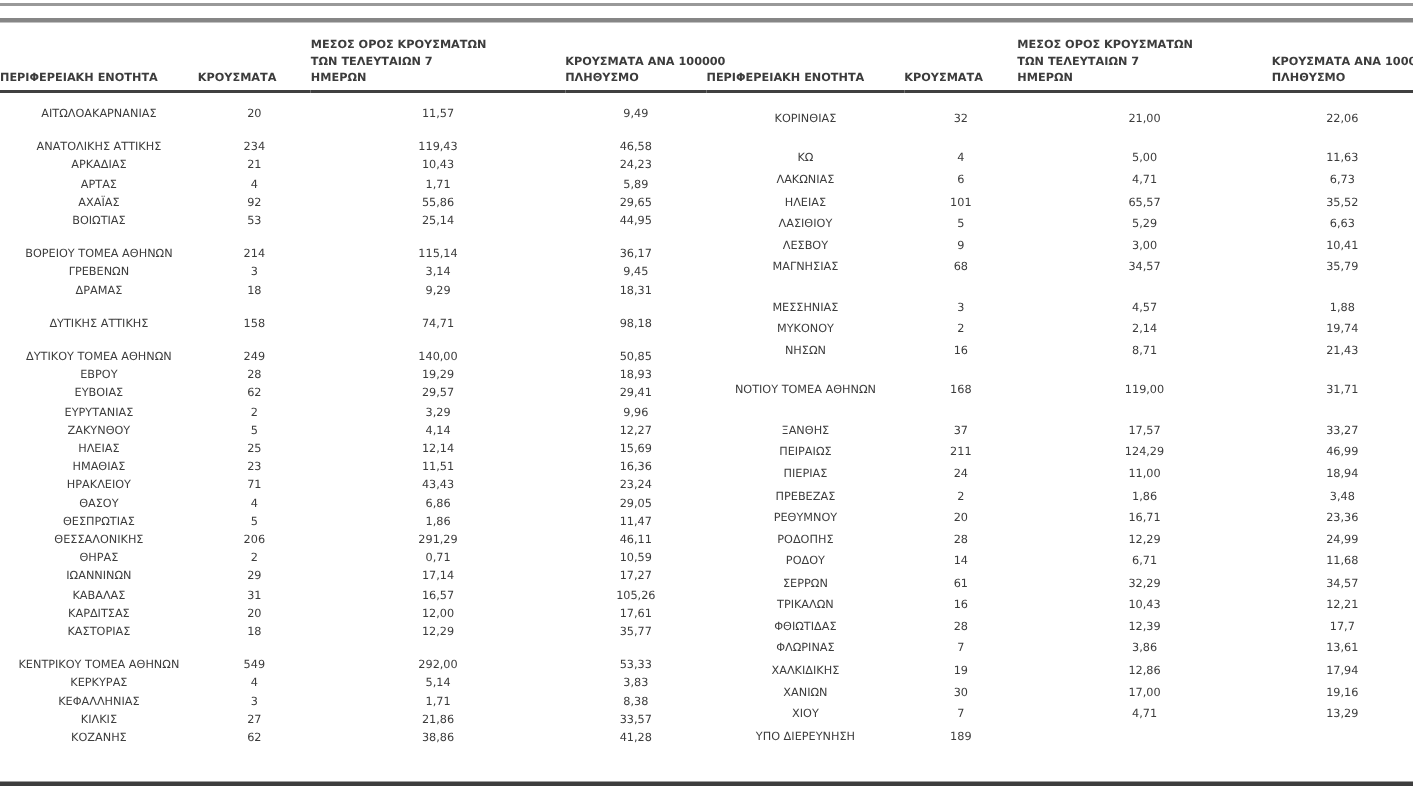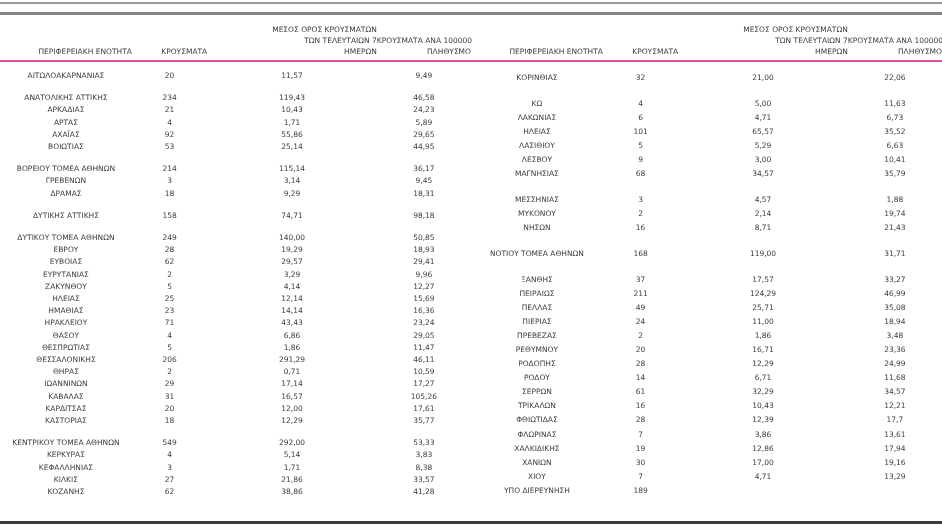--- a/index.html
+++ b/index.html
@@ -28,26 +28,26 @@
     width: 471px;
     border-collapse: collapse;
     table-layout: fixed;
   }
   col.c-region { width: 28%; }
   col.c-cases  { width: 16%; }
   col.c-avg    { width: 36%; }
   col.c-per    { width: 20%; }
 
   thead th {
-    font-weight: normal;
+    font-weight: bold;
     font-size: 7.5px;
-    text-align: right;
+    text-align: left;
     vertical-align: bottom;
     padding: 0 0 3px 0;
-    border-bottom: 2px solid #ec4899;
+    border-bottom: 2px solid #404040;
     white-space: nowrap;
   }
   .hline { display: block; line-height: 11px; }
 
   tbody td {
     font-size: 7.5px;
     text-align: center;
     height: 12.2px;
     line-height: 12.2px;
     padding: 0;
@@ -200,21 +200,21 @@
           </tr>
           <tr>
             <td>ΗΛΕΙΑΣ</td>
             <td>25</td>
             <td>12,14</td>
             <td>15,69</td>
           </tr>
           <tr>
             <td>ΗΜΑΘΙΑΣ</td>
             <td>23</td>
-            <td>14,14</td>
+            <td>11,51</td>
             <td>16,36</td>
           </tr>
           <tr>
             <td>ΗΡΑΚΛΕΙΟΥ</td>
             <td>71</td>
             <td>43,43</td>
             <td>23,24</td>
           </tr>
           <tr>
             <td>ΘΑΣΟΥ</td>
@@ -414,26 +414,20 @@
             <td>17,57</td>
             <td>33,27</td>
           </tr>
           <tr>
             <td>ΠΕΙΡΑΙΩΣ</td>
             <td>211</td>
             <td>124,29</td>
             <td>46,99</td>
           </tr>
           <tr>
-            <td>ΠΕΛΛΑΣ</td>
-            <td>49</td>
-            <td>25,71</td>
-            <td>35,08</td>
-          </tr>
-          <tr>
             <td>ΠΙΕΡΙΑΣ</td>
             <td>24</td>
             <td>11,00</td>
             <td>18,94</td>
           </tr>
           <tr>
             <td>ΠΡΕΒΕΖΑΣ</td>
             <td>2</td>
             <td>1,86</td>
             <td>3,48</td>

